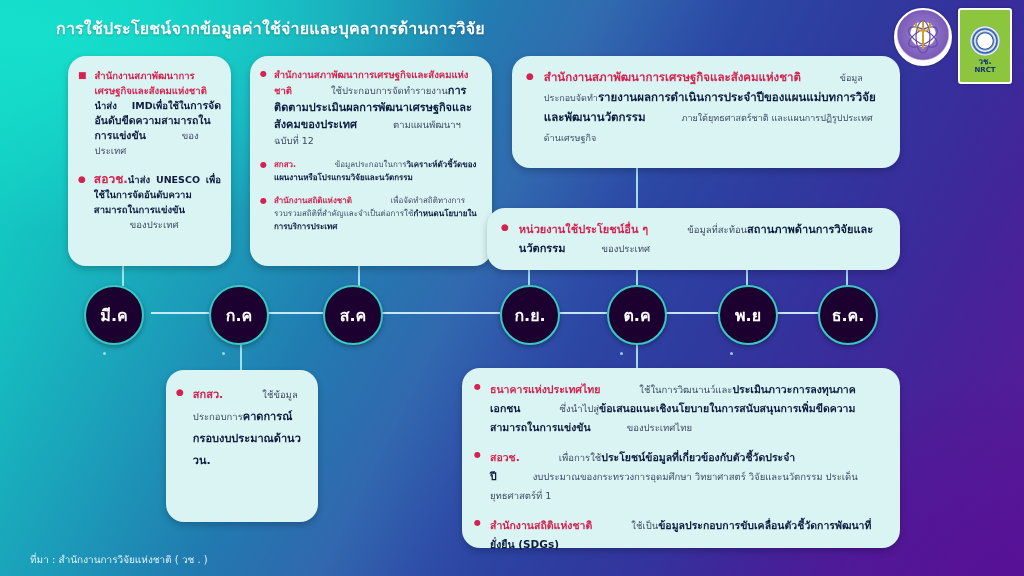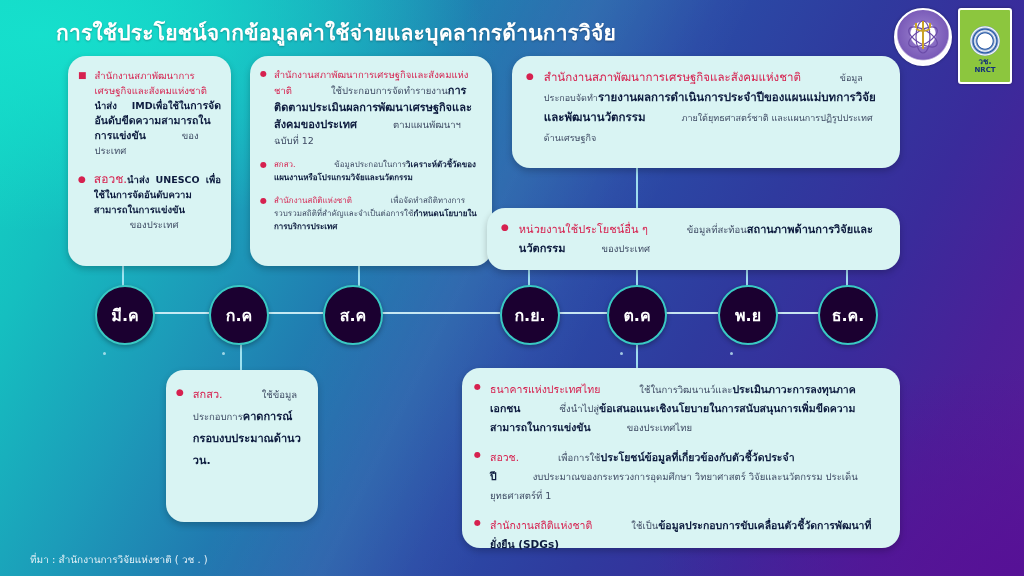--- a/index.html
+++ b/index.html
@@ -25,21 +25,21 @@
   }
   
   #sheen{
     position:absolute;left:0;top:0;width:1024px;height:576px;
     background:linear-gradient(116deg, rgba(255,255,255,0) 36%, rgba(255,255,255,.055) 46%, rgba(255,255,255,0) 58%);
     pointer-events:none;
   }
 
   #title{
     position:absolute;left:56px;top:16px;
-    font-size:21px;font-weight:bold;color:#ffffff;
+    font-size:16px;font-weight:bold;color:#ffffff;
     letter-spacing:.2px;
     text-shadow:0 1px 2px rgba(0,0,0,.28);
     white-space:nowrap;
   }
 
   
   .logo{position:absolute;}
   #logo-nrct-emblem{left:894px;top:8px;width:54px;height:54px;
     border-radius:50%;
     background:radial-gradient(circle at 50% 45%, #ffffff 0%, #ffffff 30%, #8b6fc4 33%, #7a5bb8 62%, #ffffff 66%, #f2eefa 100%);
@@ -72,21 +72,21 @@
   .card{
     position:absolute;background:#d9f4f3;border-radius:18px;
     box-shadow:0 3px 7px rgba(0,0,0,.22);
     box-sizing:border-box;
   }
   .bul{display:flex;align-items:flex-start;}
   .bul .sq{flex:0 0 auto;color:#d6214f;line-height:1;}
   .bul .tx{flex:1 1 auto;}
 
   
-  .r{color:#d6214f;font-weight:normal;}        
+  .r{color:#d6214f;font-weight:bold;}        
   .b{color:#0d1b3e;font-weight:bold;}        
   .n{color:#3e4a63;font-weight:normal;margin-left:36px;}      
 
   
   #card1{left:68px;top:56px;width:163px;height:210px;padding:12px 10px 10px 10px;}
   #card1 .bul{margin-bottom:14px;}
   #card1 .sq{font-size:9px;margin-right:8px;margin-top:3px;}
   #card1 .tx{font-size:9.5px;line-height:15px;text-align:justify;}
   #card1 .b2{font-size:10.5px;}
 
@@ -170,21 +170,21 @@
   <div class="vline" style="left:846px;top:270px;height:16px;"></div>
 
   <div class="vline" style="left:240px;top:340px;height:32px;"></div>
   <div class="vline" style="left:636px;top:340px;height:30px;"></div>
 
   <div class="dot" style="left:103px;top:352px;"></div>
   <div class="dot" style="left:222px;top:352px;"></div>
   <div class="dot" style="left:620px;top:352px;"></div>
   <div class="dot" style="left:730px;top:352px;"></div>
 
-  <div class="node" style="left:95px;top:285px;">
+  <div class="node" style="left:84px;top:285px;">
     <span>มี.ค</span>
   </div>
   <div class="node" style="left:323px;top:285px;">
     <span>ส.ค</span>
   </div>
   <div class="node" style="left:209px;top:285px;">
     <span>ก.ค</span>
   </div>
   <div class="node" style="left:500px;top:285px;">
     <span>ก.ย.</span>

